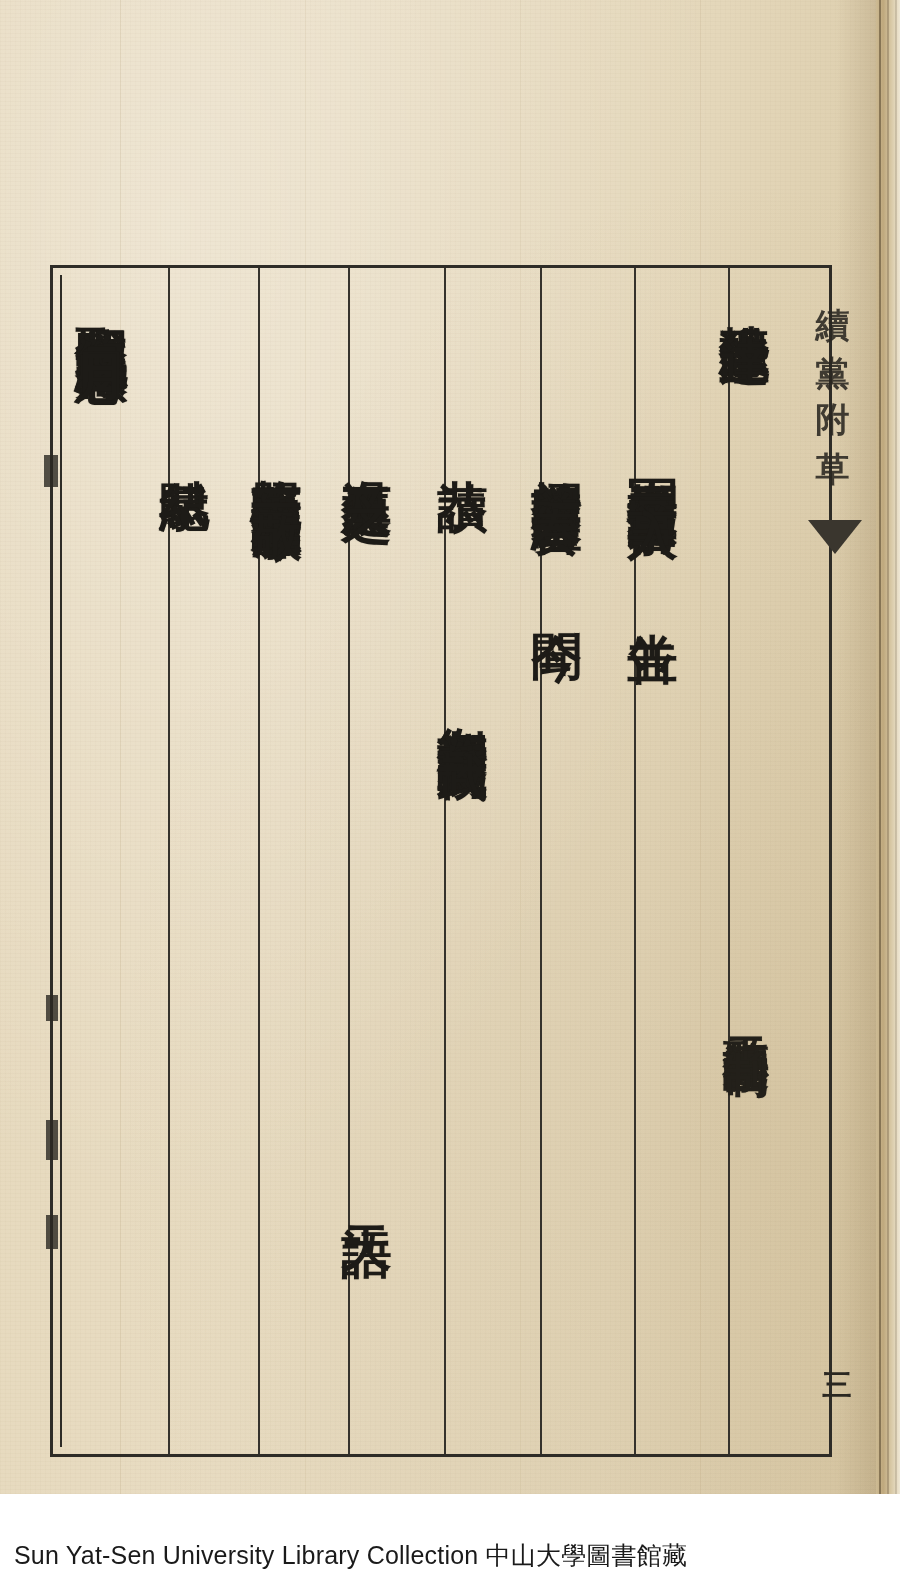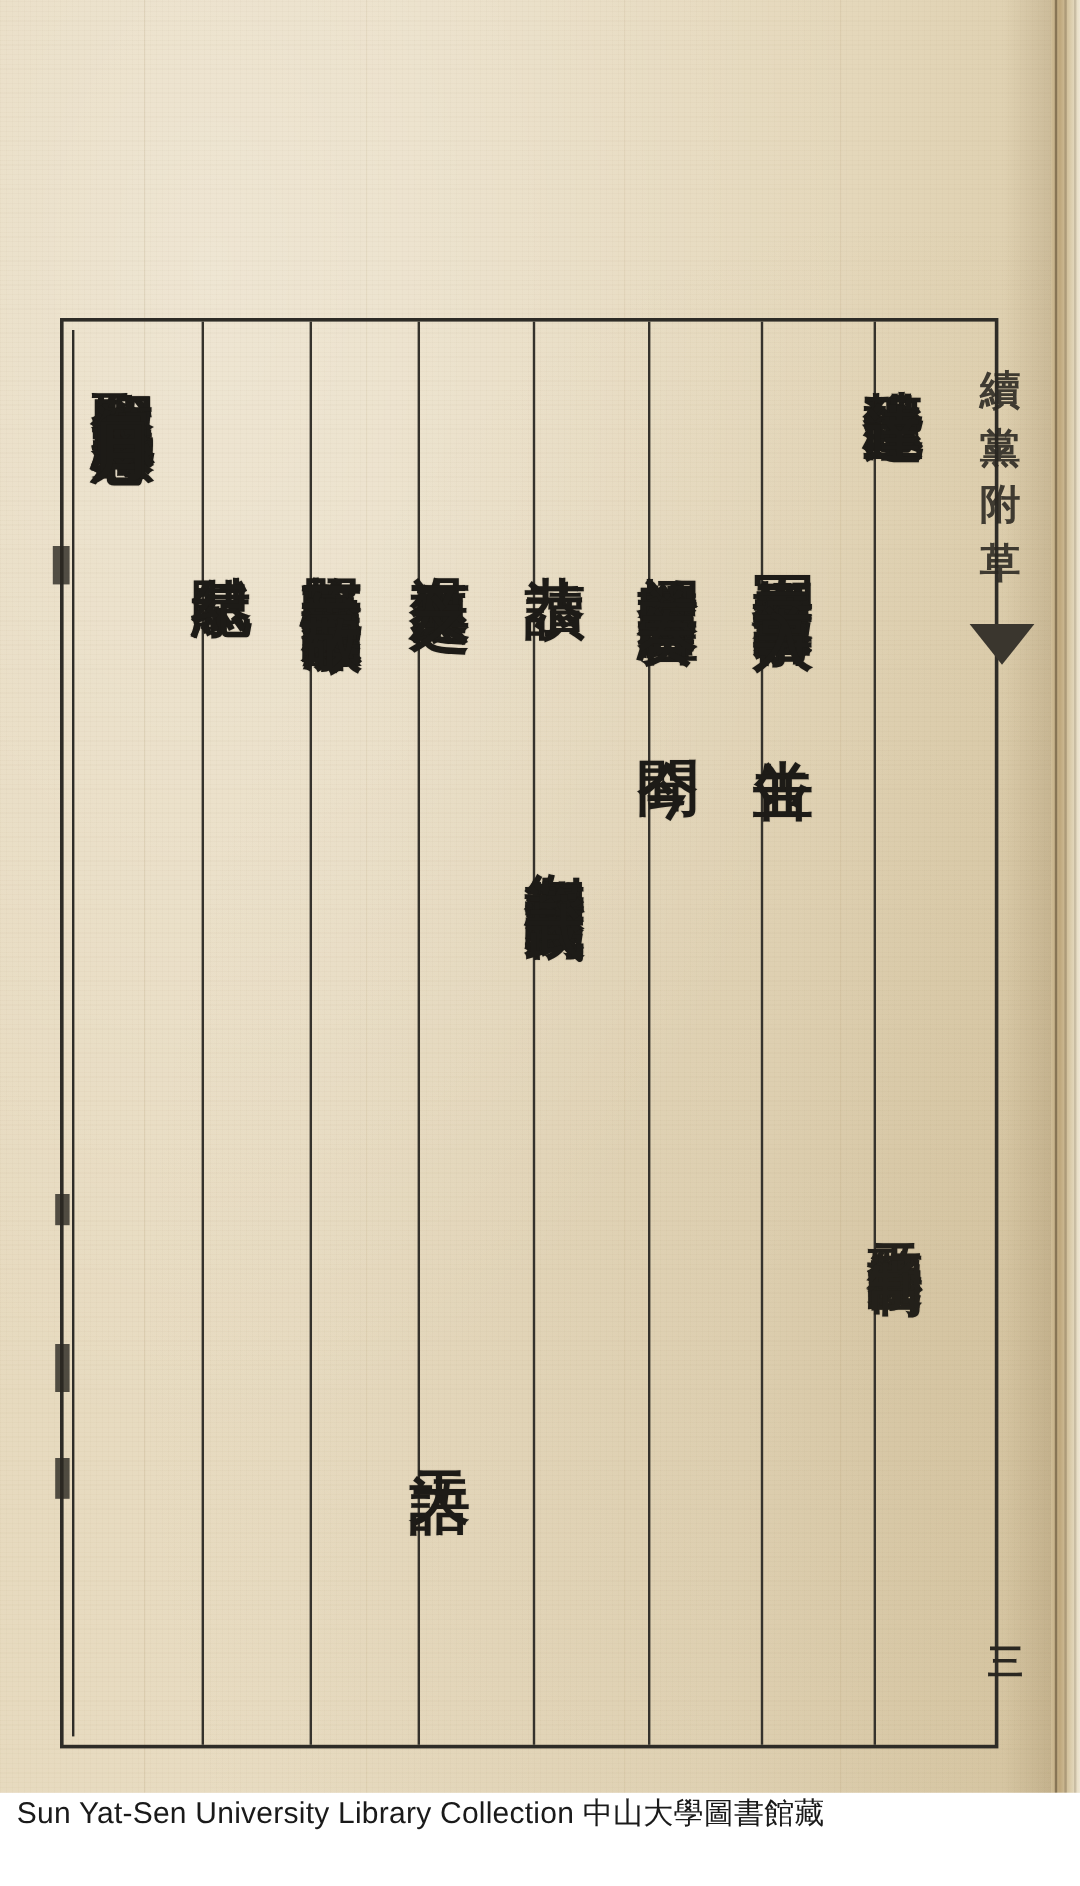--- a/index.html
+++ b/index.html
@@ -161,21 +161,21 @@
 
   
   .credit {
     position: absolute;
     left: 0;
     bottom: 0;
     width: 900px;
     height: 78px;
     background: #ffffff;
     display: flex;
-    align-items: flex-start;
+    align-items: flex-end;
   }
   .credit-text {
     padding-left: 14px;
     font-family: "Liberation Sans", sans-serif;
     font-size: 25px;
     color: #1a1a1a;
     letter-spacing: .2px;
   }
 </style>
 </head>

